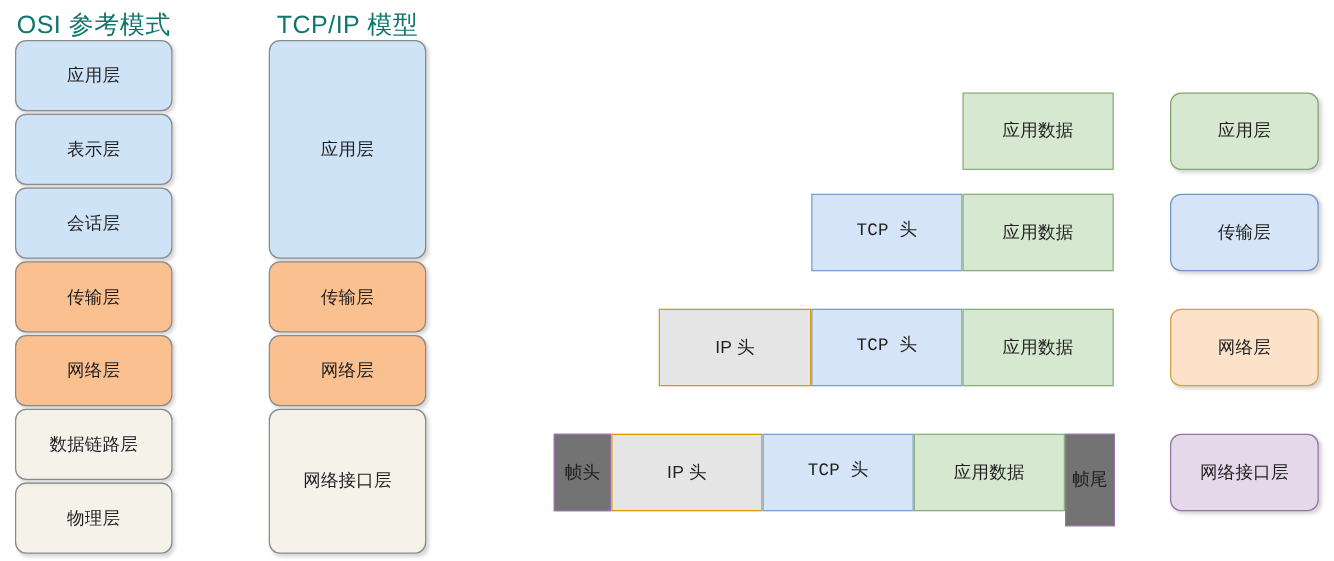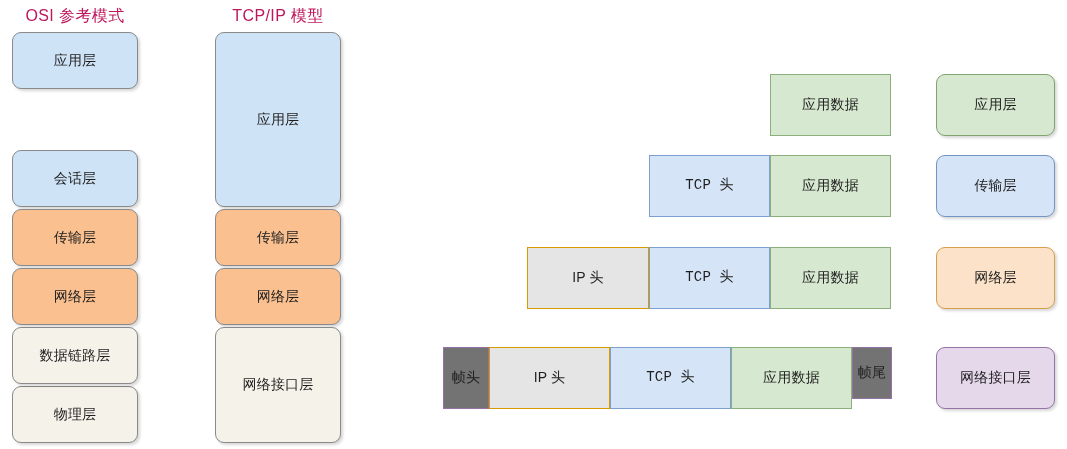--- a/index.html
+++ b/index.html
@@ -63,23 +63,23 @@
   .seg-purple      { background: #737373; border-color: #9673a6; }
 
   .leg-green       { background: #d7e8d0; border-color: #82a46f; }
   .leg-blue        { background: #d6e4f7; border-color: #7295c4; }
   .leg-orange      { background: #fbe2c8; border-color: #d6a04a; }
   .leg-purple      { background: #e4d8ea; border-color: #9673a6; }
 
   
   .col-title {
     position: absolute;
-    font-size: 16px;
+    font-size: 20px;
     letter-spacing: 0.4px;
-    color: #be185d;
+    color: #0f766e;
     text-align: center;
     white-space: nowrap;
   }
 
   
   .watermark {
     position: absolute;
     font-size: 11px;
     color: #fbfbfb;
     letter-spacing: 5px;
@@ -91,20 +91,23 @@
 <body>
 
 <div class="canvas">
 
   <div class="col-title" style="left:12px; top:6px; width:126px;">OSI 参考模式</div>
 
   <div class="col-title" style="left:215px; top:6px; width:126px;">TCP/IP 模型</div>
 
   <div class="box rounded fill-blue" style="left:12px; top:32px; width:126px; height:57px;">
     <span>应用层</span>
+  </div>
+  <div class="box rounded fill-blue" style="left:12px; top:91px; width:126px; height:57px;">
+    <span>表示层</span>
   </div>
   <div class="box rounded fill-blue" style="left:12px; top:150px; width:126px; height:57px;">
     <span>会话层</span>
   </div>
   <div class="box rounded fill-orange" style="left:12px; top:209px; width:126px; height:57px;">
     <span>传输层</span>
   </div>
   <div class="box rounded fill-orange" style="left:12px; top:268px; width:126px; height:57px;">
     <span>网络层</span>
   </div>
@@ -163,21 +166,21 @@
   </div>
   <div class="box seg seg-orange" style="left:489px; top:347px; width:121px; height:62px;">
     <span>IP 头</span>
   </div>
   <div class="box seg seg-blue" style="left:610px; top:347px; width:121px; height:62px;">
     <span>TCP 头</span>
   </div>
   <div class="box seg seg-green" style="left:731px; top:347px; width:121px; height:62px;">
     <span>应用数据</span>
   </div>
-  <div class="box seg seg-purple" style="left:852px; top:347px; width:40px; height:52px;">
+  <div class="box seg seg-purple" style="left:852px; top:347px; width:40px; height:74px;">
     <span>帧尾</span>
   </div>
   <div class="box rounded leg-purple" style="left:936px; top:347px; width:119px; height:62px;">
     <span>网络接口层</span>
   </div>
 
   <div class="watermark" style="left:740px; top:430px;"></div>
 
 </div>
 

